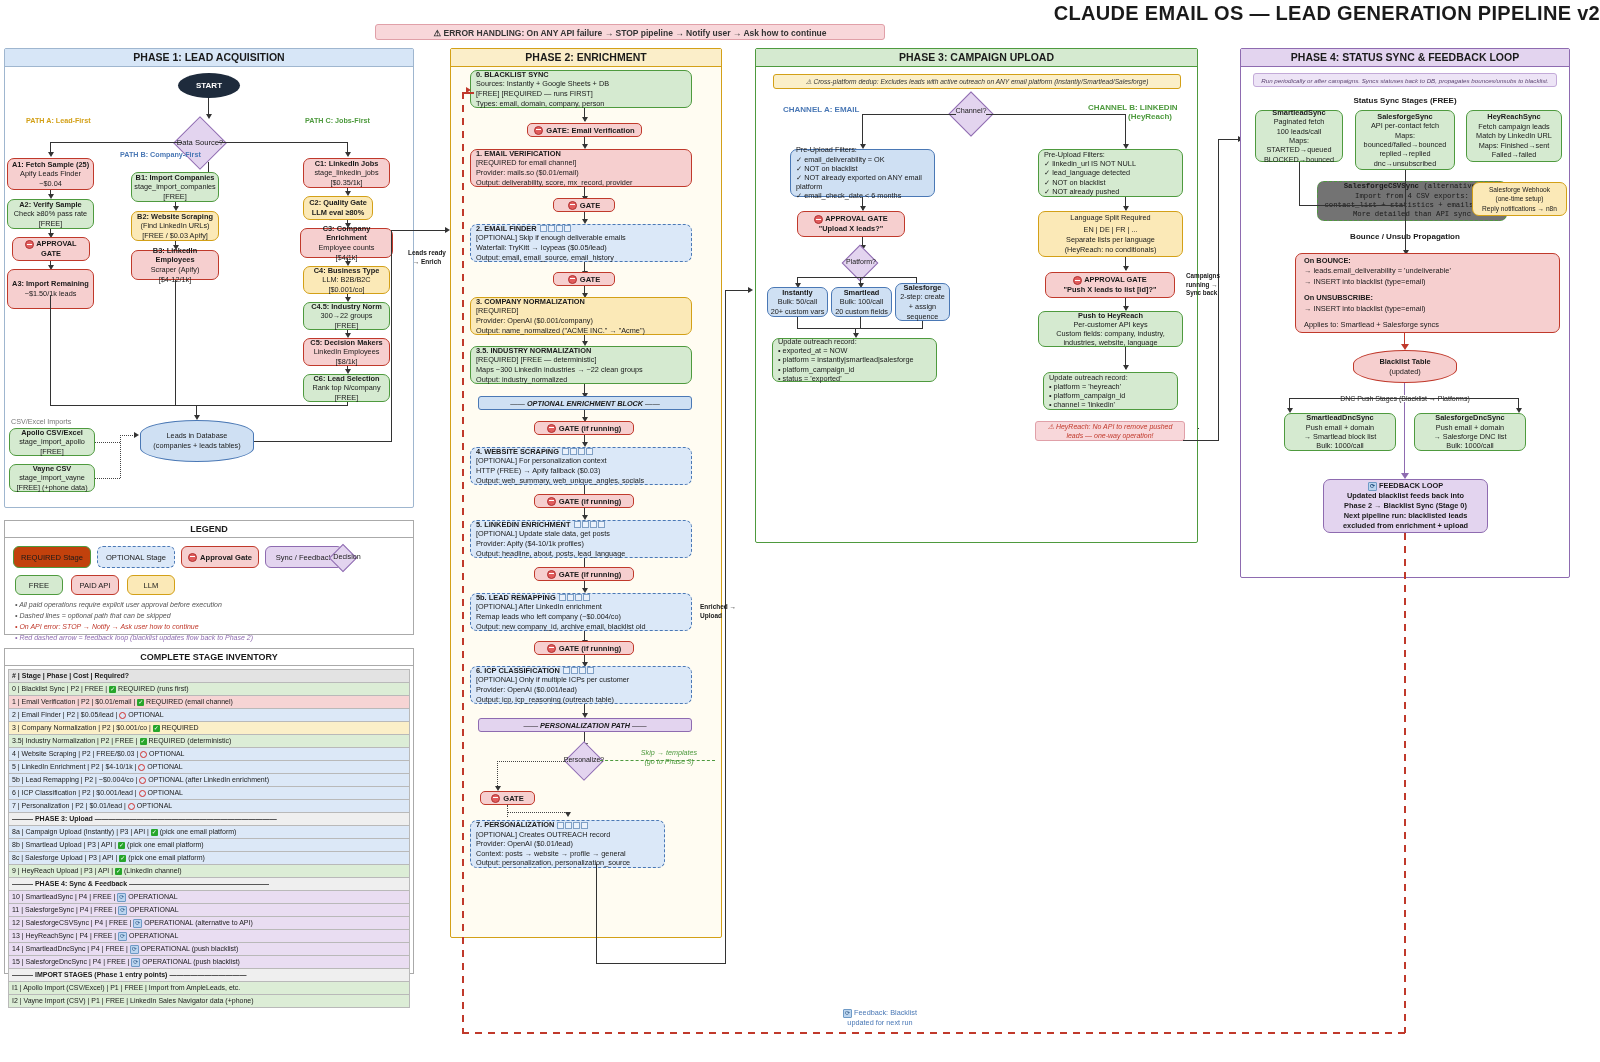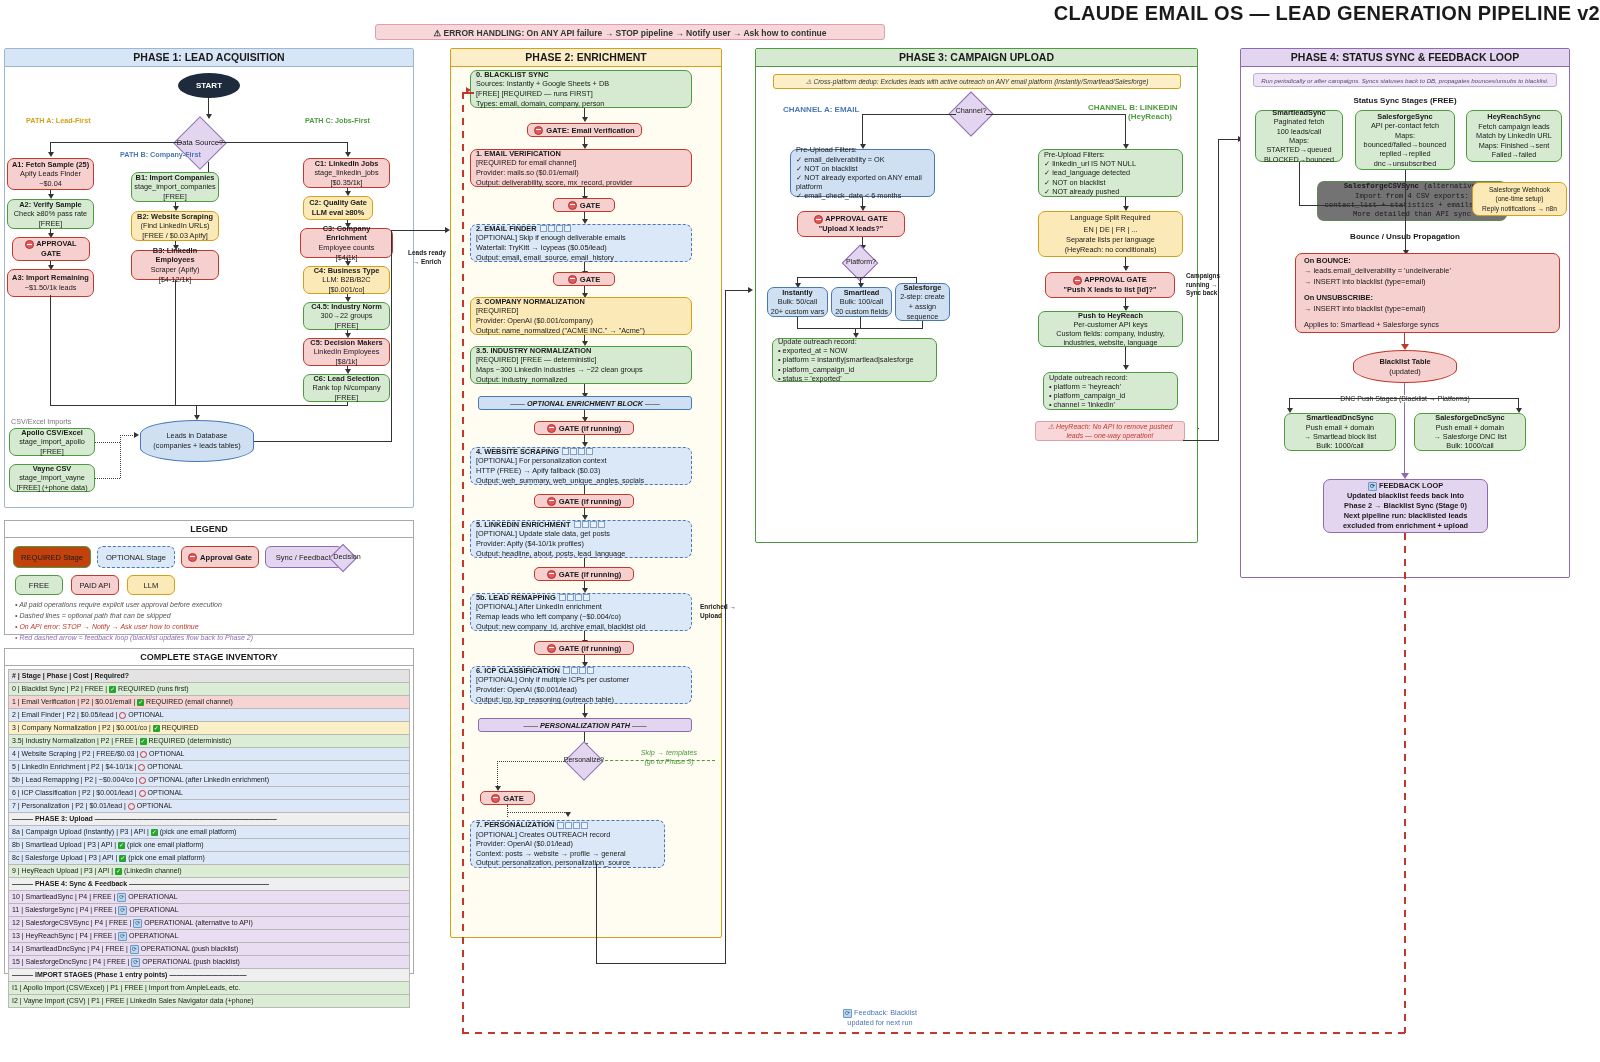--- a/index.html
+++ b/index.html
@@ -108,21 +108,21 @@
   <span>Check ≥80% pass rate</span>
   <span>[FREE]</span>
 </div>
 <div class="abs ln lnv" style="left:50px;top:229px;height:7px;"></div>
 <div class="abs arw arwd" style="left:47.5px;top:233px;"></div>
 <div class="abs node red" style="left:12px;top:237px;width:78px;height:24px;">
   <span style="font-weight:bold;font-size:7.4px;"><span class="stop"></span> <span>APPROVAL GATE</span></span>
 </div>
 <div class="abs ln lnv" style="left:50px;top:261px;height:7px;"></div>
 <div class="abs arw arwd" style="left:47.5px;top:265px;"></div>
-<div class="abs node red" style="left:7px;top:269px;width:87px;height:28px;">
+<div class="abs node red" style="left:7px;top:269px;width:87px;height:40px;">
   <b>A3: Import Remaining</b>
   <span>~$1.50/1k leads</span>
 </div>
 
 <div class="abs node grn" style="left:131px;top:172px;width:88px;height:30px;">
   <b>B1: Import Companies</b>
   <span>stage_import_companies</span>
   <span>[FREE]</span>
 </div>
 <div class="abs ln lnv" style="left:175px;top:202px;height:7px;"></div>

